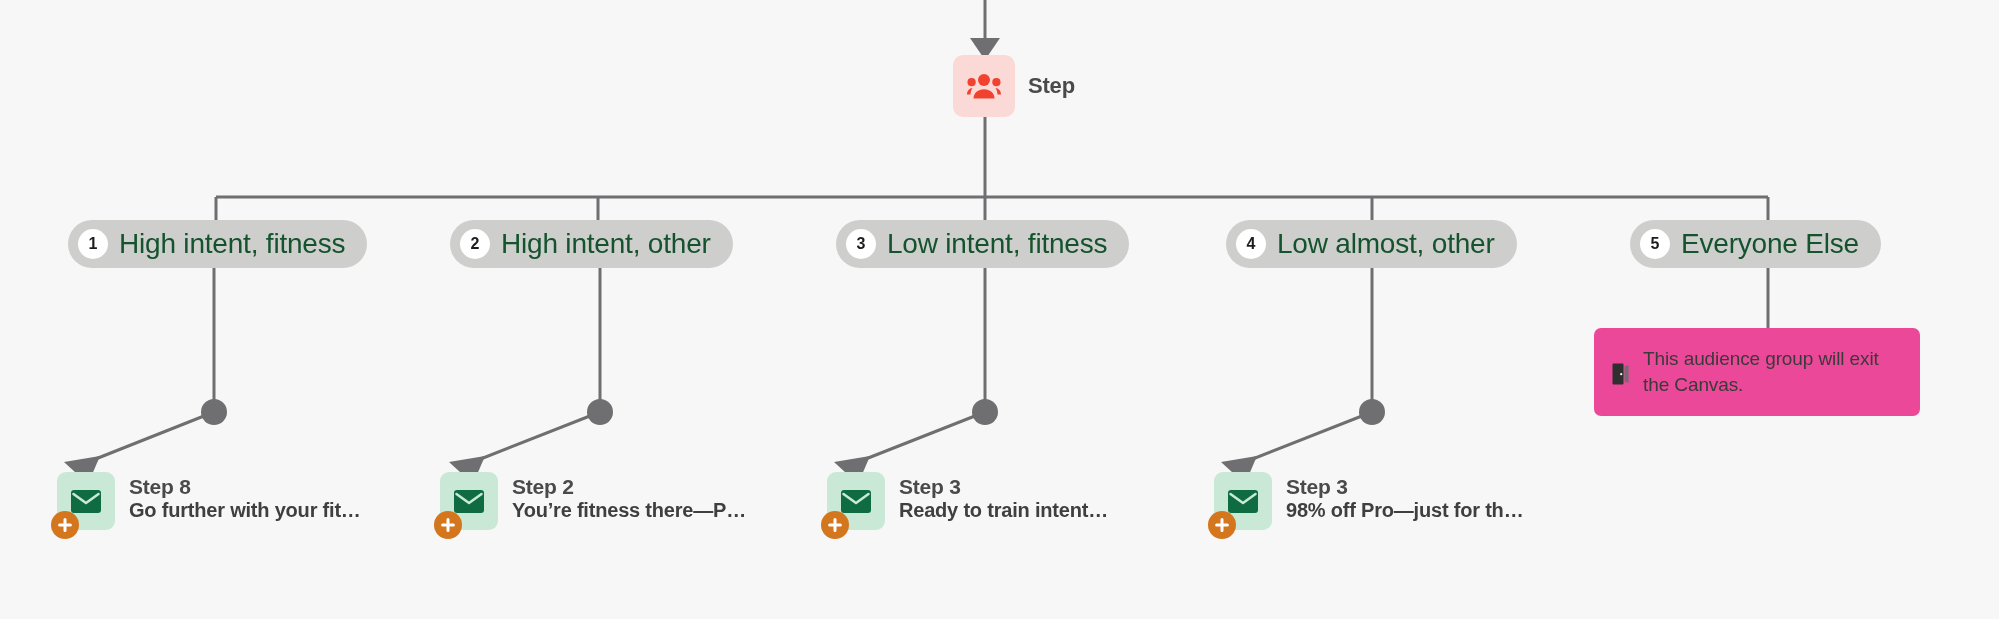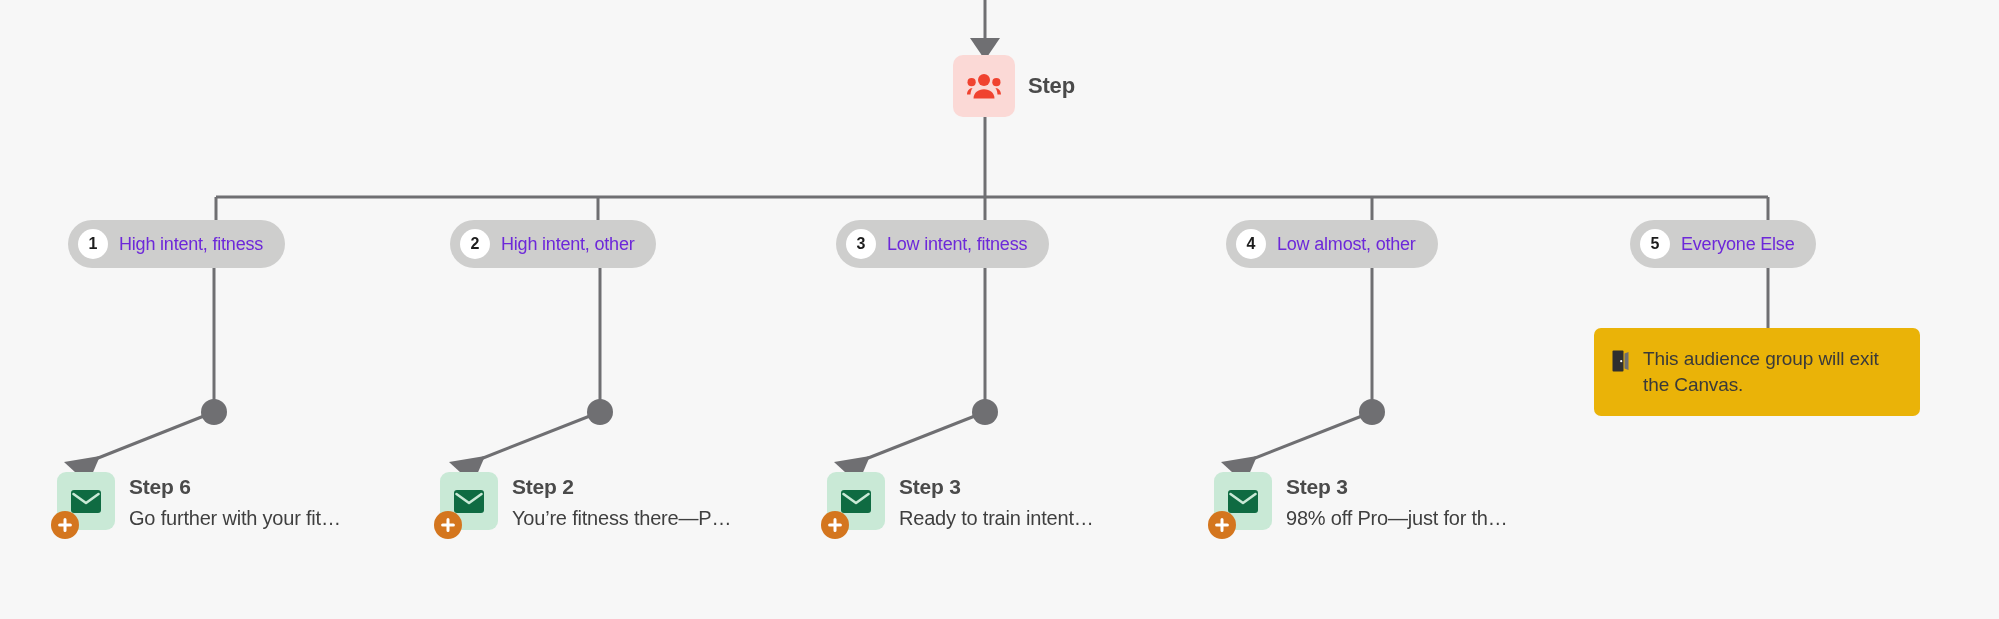--- a/index.html
+++ b/index.html
@@ -81,38 +81,38 @@
     border-radius: 50%;
     background: #ffffff;
     color: #1c1c1c;
     font-size: 16px;
     font-weight: bold;
     display: flex;
     align-items: center;
     justify-content: center;
   }
   .pill-label {
-    font-size: 18px;
-    color: #6d28d9;
+    font-size: 28px;
+    color: #14532d;
     white-space: nowrap;
     letter-spacing: -0.2px;
   }
 
   
   .exit-note {
     position: absolute;
     left: 1594px;
     top: 328px;
     width: 326px;
     box-sizing: border-box;
-    background: #eab308;
+    background: #ec4899;
     border-radius: 7px;
     padding: 18px 16px 18px 18px;
     display: flex;
-    align-items: flex-start;
+    align-items: center;
     gap: 14px;
   }
   .exit-note-text {
     font-size: 19px;
     line-height: 1.36;
     color: #3a3a3a;
     letter-spacing: -0.1px;
   }
 
   
@@ -154,25 +154,25 @@
     padding-top: 3px;
   }
   .step-title {
     font-size: 21px;
     font-weight: bold;
     color: #4a4a4a;
     letter-spacing: -0.2px;
     white-space: nowrap;
   }
   .step-sub {
-    margin-top: 8px;
     font-size: 20px;
     color: #3f3f3f;
     letter-spacing: -0.2px;
     white-space: nowrap;
+    font-weight: bold;
   }
 </style>
 </head>
 <body>
 
 <div id="canvas">
 
   <svg id="wires" viewBox="0 0 1999 619" xmlns="http://www.w3.org/2000/svg">
     <g stroke="#6f6f72" stroke-width="3" fill="none">
 
@@ -275,21 +275,21 @@
           <path d="M2.5 4 L15 13 L27.5 4" stroke="#c9e9d6" stroke-width="2.6" fill="none" stroke-linecap="round" stroke-linejoin="round"></path>
         </svg>
       </div>
       <div class="step-badge">
         <svg width="14" height="14" viewBox="0 0 14 14" xmlns="http://www.w3.org/2000/svg">
           <path d="M7 1.6 V12.4 M1.6 7 H12.4" stroke="#ffffff" stroke-width="3" stroke-linecap="round"></path>
         </svg>
       </div>
     </div>
     <div class="step-text">
-      <div class="step-title">Step 6</div>
+      <div class="step-title">Step 8</div>
       <div class="step-sub">Go further with your fit…</div>
     </div>
   </div>
 
   <div class="step-card" style="left:440px">
     <div class="step-icon-wrap">
       <div class="step-icon-box">
         <svg width="30" height="23" viewBox="0 0 30 23" xmlns="http://www.w3.org/2000/svg">
           <rect x="0" y="0" width="30" height="23" rx="3" fill="#0f6b42"></rect>
           <path d="M2.5 4 L15 13 L27.5 4" stroke="#c9e9d6" stroke-width="2.6" fill="none" stroke-linecap="round" stroke-linejoin="round"></path>

